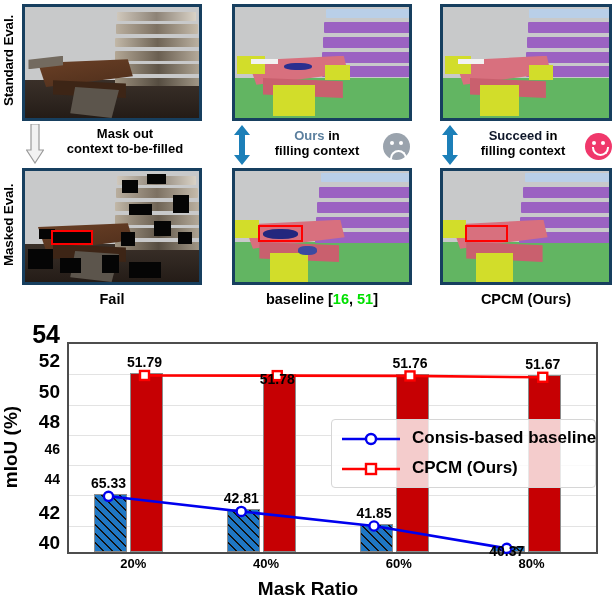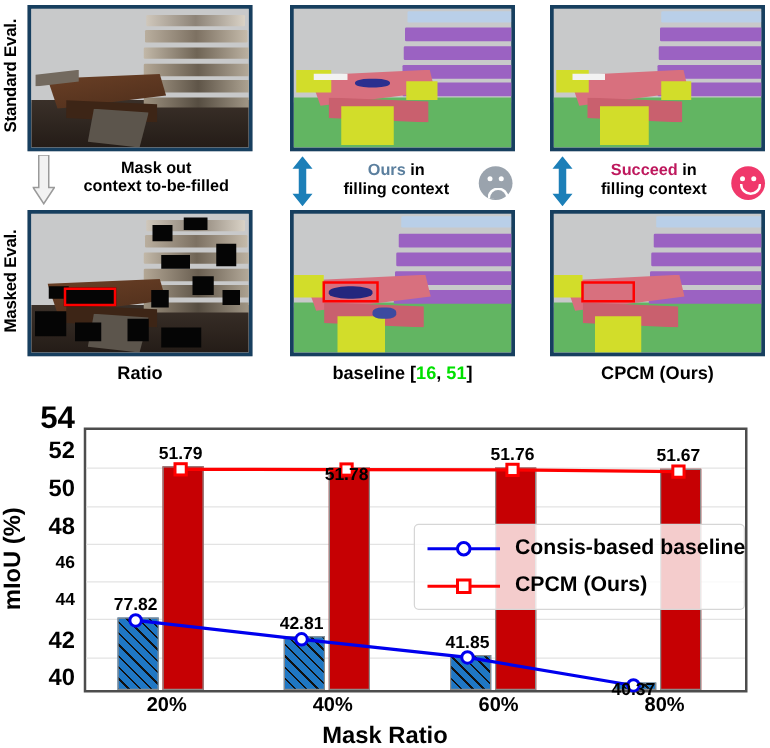--- a/index.html
+++ b/index.html
@@ -29,21 +29,21 @@
   .redbox{position:absolute;border:2.5px solid #ff0000;box-sizing:border-box;background:transparent;}
   .blackpatch{position:absolute;background:#050505;}
 
   
   .arrow-down-hollow{position:absolute;width:18px;height:40px;}
   .arrow-updown{position:absolute;width:20px;height:40px;}
 
   .mid-caption{position:absolute;font-weight:bold;font-size:13px;line-height:1.18;
      text-align:center;white-space:nowrap;}
   .cap-fail{color:#5b7f9e;}
-  .cap-succeed{color:#be185d;}
+  .cap-succeed{color:#0f172a;}
 
   .emoji{position:absolute;width:27px;height:27px;border-radius:50%;}
   .emoji .eye{position:absolute;width:4px;height:4px;border-radius:50%;background:#fff;top:8px;}
   .emoji .mouth{position:absolute;left:7px;width:13px;height:7px;
       border:2.2px solid #fff;border-radius:0 0 14px 14px;border-top:none;top:14px;}
   .emoji.sad .mouth{border-radius:14px 14px 0 0;border-bottom:none;border-top:2.2px solid #fff;top:17px;}
 
   .panel-caption{position:absolute;font-weight:bold;font-size:14.5px;
      text-align:center;white-space:nowrap;}
   .ref{color:#00e000;}
@@ -51,21 +51,21 @@
   
   #chart{position:absolute;left:0;top:316px;width:616px;height:282px;}
   #plot{position:absolute;left:67px;top:342px;width:531px;height:212px;
         border:2px solid #4d4d4d;box-sizing:border-box;background:#fff;}
   .gridline{position:absolute;left:0;right:0;height:1px;background:#e3e3e3;}
   .ytick{position:absolute;right:622px;font-weight:bold;font-size:19px;
      text-align:right;width:40px;transform:translateY(-11px);}
   .ylab-wrap{position:absolute;left:-2px;top:372px;width:26px;height:150px;}
   .ylabel{position:absolute;left:50%;top:50%;transform:translate(-50%,-50%) rotate(-90deg);
      font-weight:bold;font-size:19px;white-space:nowrap;}
-  .xtick{position:absolute;top:556px;font-weight:bold;font-size:16px;
+  .xtick{position:absolute;top:556px;font-weight:bold;font-size:13px;
      text-align:center;width:90px;}
   #xlabel{position:absolute;top:578px;left:0;width:616px;text-align:center;
      font-weight:bold;font-size:19px;}
 
   .bar{position:absolute;bottom:0;box-sizing:border-box;}
   .bar.blue{background:#1f77c4;border:1.5px solid #8c8c8c;}
   .bar.blue::after{content:"";position:absolute;inset:0;
      background:repeating-linear-gradient(45deg,transparent 0 5px,#111 5px 6.4px);}
   .bar.red{background:#c60003;border:1.5px solid #8c8c8c;}
 
@@ -270,21 +270,21 @@
       <div class="tabletop" style="left:1%;top:44%;width:62%;height:26%;background:#d8707e;
                   clip-path:polygon(7% 16%,96% 0%,100% 60%,15% 100%);"></div>
       <div class="tableleg" style="left:14%;top:64%;width:46%;height:18%;background:#c9606e;
                   clip-path:polygon(0 0,100% 16%,100% 100%,0 82%);"></div>
       <div class="tableleg" style="left:0%;top:44%;width:14%;height:16%;background:#d2dd2a;"></div>
       <div class="tableleg" style="left:20%;top:74%;width:22%;height:26%;background:#d2dd2a;"></div>
       <div class="redbox" style="left:13%;top:49%;width:26%;height:15%;"></div>
     </div>
   </div>
 
-  <div class="panel-caption" style="left:22px;top:291px;width:180px;">Ratio</div>
+  <div class="panel-caption" style="left:22px;top:291px;width:180px;">Fail</div>
   <div class="panel-caption" style="left:232px;top:291px;width:180px;">
     <span>baseline [</span><span class="ref">16</span><span>, </span><span class="ref">51</span><span>]</span>
   </div>
   <div class="panel-caption" style="left:440px;top:291px;width:172px;">CPCM (Ours)</div>
 </div>
 
 <div id="chart"></div>
 
 <div class="ylab-wrap">
   <div class="ylabel">mIoU (%)</div>
@@ -348,20 +348,20 @@
   </div>
   <div class="leg-row" style="top:36px;">
     <svg width="62" height="22" style="position:absolute;left:0;top:2px;">
       <line x1="2" y1="11" x2="60" y2="11" stroke="#ff0000" stroke-width="2.4"></line>
       <rect x="26" y="6" width="10" height="10" fill="#ffffff" stroke="#ff0000" stroke-width="2.4"></rect>
     </svg>
     <span class="leg-text">CPCM (Ours)</span>
   </div>
 </div>
 
-<div class="vlabel" style="left: 73.5px; top: 475.306px;">77.82</div>
+<div class="vlabel" style="left: 73.5px; top: 475.306px;">65.33</div>
 <div class="vlabel" style="left: 109.5px; top: 354.466px;">51.79</div>
 <div class="vlabel" style="left: 206.25px; top: 490.449px;">42.81</div>
 <div class="vlabel" style="left: 242.25px; top: 371px;">51.78</div>
 <div class="vlabel" style="left: 339px; top: 504.986px;">41.85</div>
 <div class="vlabel" style="left: 375px; top: 354.92px;">51.76</div>
 <div class="vlabel" style="left: 471.75px; top: 543px;">40.37</div>
 <div class="vlabel" style="left: 507.75px; top: 356.283px;">51.67</div>
 
 </body></html>

